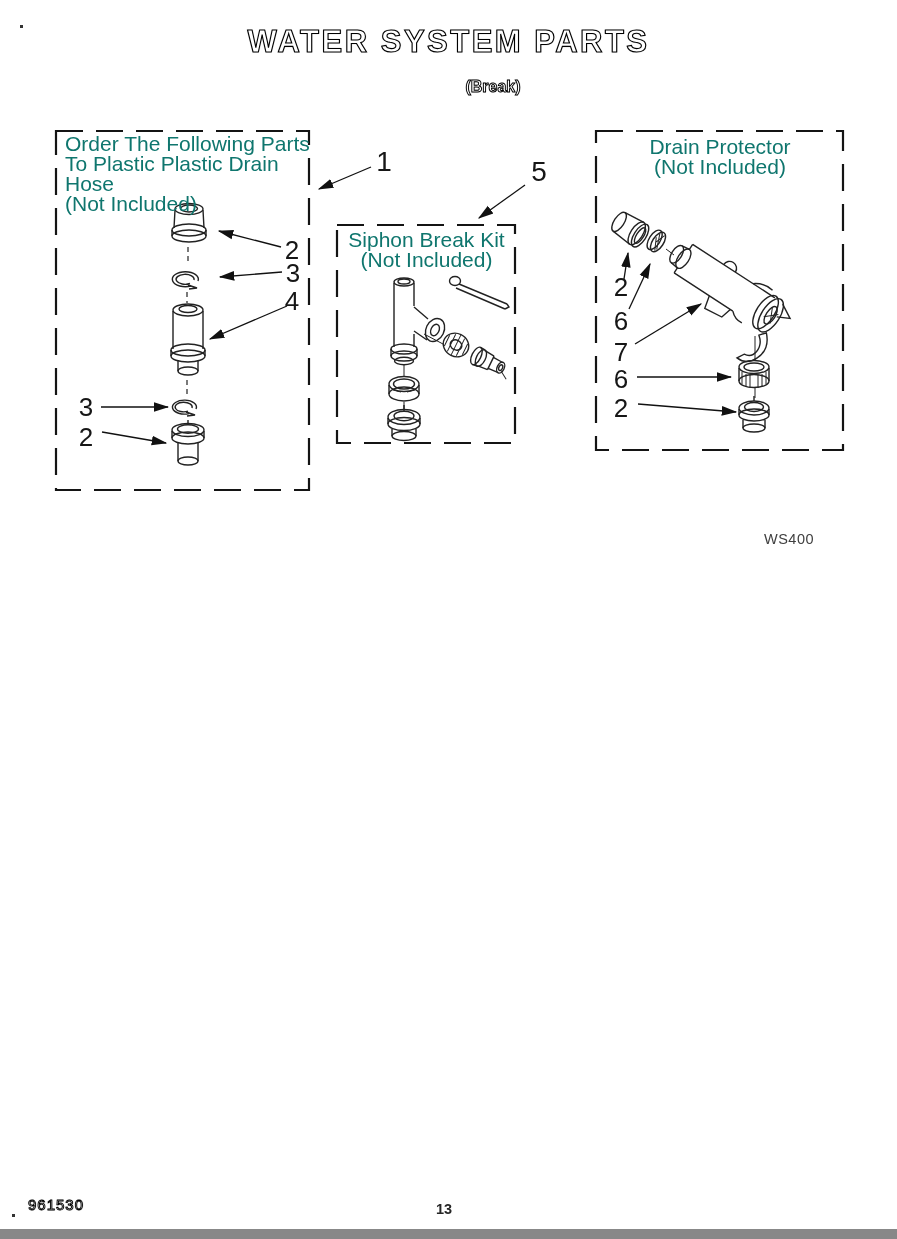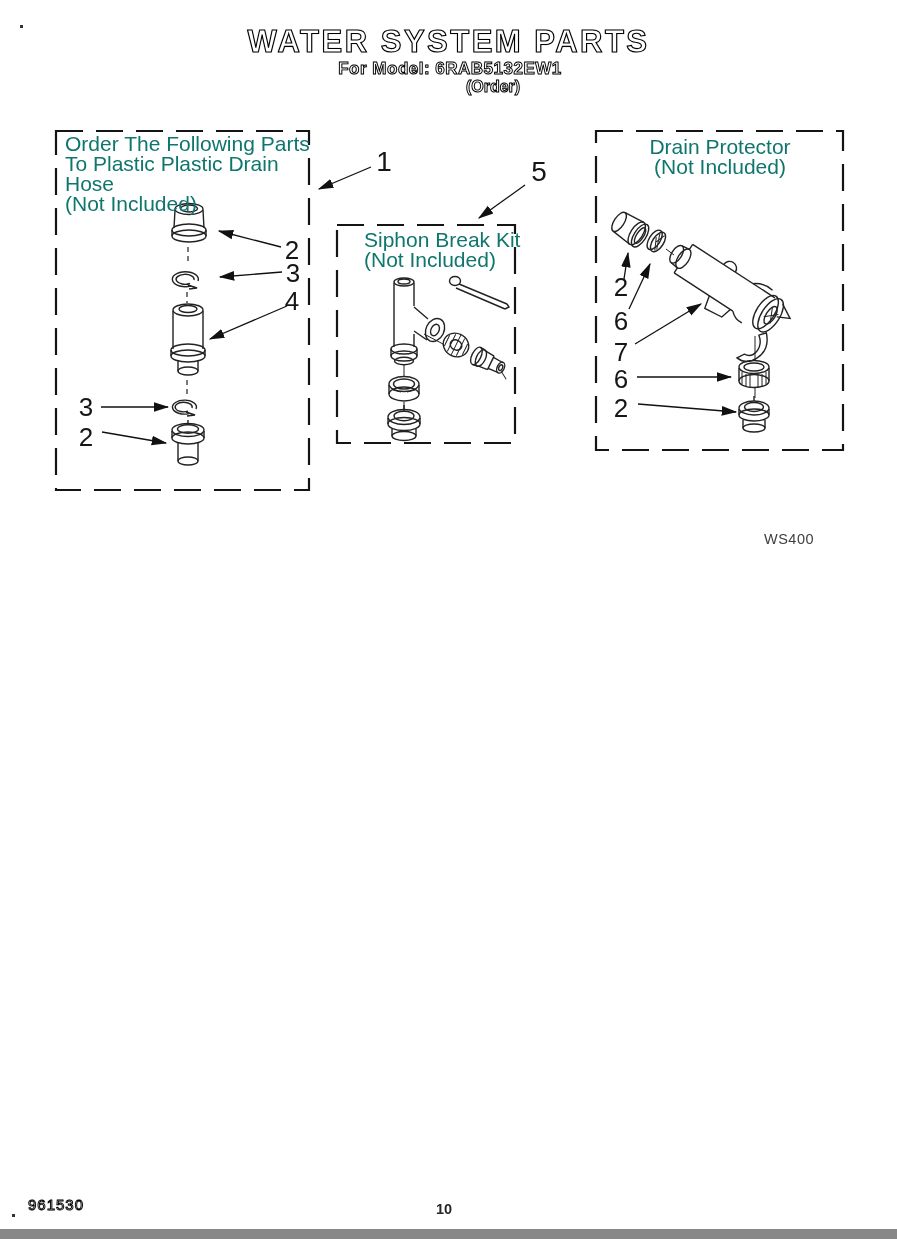--- a/index.html
+++ b/index.html
@@ -28,21 +28,21 @@
   .model-line {
     top:59px; left:450px; transform:translateX(-50%);
     font-size:17px; font-weight:bold; letter-spacing:0.5px; white-space:nowrap;
   }
   .color-line {
     top:78px; left:493px; transform:translateX(-50%);
     font-size:16px; font-weight:bold; white-space:nowrap;
   }
   .box-heading { font-weight:normal; font-size:21px; line-height:20px; color:#0f766e; }
   .heading-splice { top:134px; left:65px; width:250px; text-align:left; }
-  .heading-siphon { top:230px; left:338px; width:177px; text-align:left;margin-left:26px; }
+  .heading-siphon { top:230px; left:338px; width:177px; text-align:center; }
   .heading-drain  { top:137px; left:596px; width:248px; text-align:center; }
   .callout {
     font-size:26px; font-weight:400; color:#161616;
     transform:translate(-50%,-50%); line-height:1; white-space:nowrap;
   }
   .callout-ref { font-size:28px; }
   .ws-code { top:531px; left:764px; font-size:14.5px; color:#404040; letter-spacing:0.5px; }
   .doc-number {
     top:1196px; left:28px; font-size:15px; font-weight:normal; letter-spacing:1px;
   }
@@ -226,22 +226,21 @@
       <path d="M102,432 L166,443" marker-end="url(#ah)"></path>
       <path d="M624,279 L628,253" marker-end="url(#ah)"></path>
       <path d="M629,309 L650,264" marker-end="url(#ah)"></path>
       <path d="M635,344 L701,304" marker-end="url(#ah)"></path>
       <path d="M637,377 L731,377" marker-end="url(#ah)"></path>
       <path d="M638,404 L736,412" marker-end="url(#ah)"></path>
     </g>
   </svg>
 
   <div class="abs page-title hollow">WATER SYSTEM PARTS</div>
-  <div class="abs model-line hollow-sm">For Model: 6RAB5132EW1</div>
-  <div class="abs color-line hollow-sm">(Order)</div>
+  <div class="abs color-line hollow-sm">(Break)</div>
 
   <div class="abs box-heading heading-splice">
     <div>Order The Following Parts</div>
     <div>To Plastic Plastic Drain Hose</div>
     <div>(Not Included)</div>
   </div>
   <div class="abs box-heading heading-siphon">
     <div>Siphon Break Kit</div>
     <div>(Not Included)</div>
   </div>
@@ -260,17 +259,17 @@
   <div class="abs callout" style="top:437px; left:86px;">2</div>
 
   <div class="abs callout" style="top:287px; left:621px;">2</div>
   <div class="abs callout" style="top:321px; left:621px;">6</div>
   <div class="abs callout" style="top:352px; left:621px;">7</div>
   <div class="abs callout" style="top:379px; left:621px;">6</div>
   <div class="abs callout" style="top:408px; left:621px;">2</div>
 
   <div class="abs ws-code">WS400</div>
   <div class="abs doc-number hollow-sm">961530</div>
-  <div class="abs page-number">10</div>
+  <div class="abs page-number">13</div>
 
   <div class="abs speck" style="top:25px; left:20px;"></div>
   <div class="abs speck" style="top:1214px; left:12px;"></div>
 </div>
 
 </body></html>

